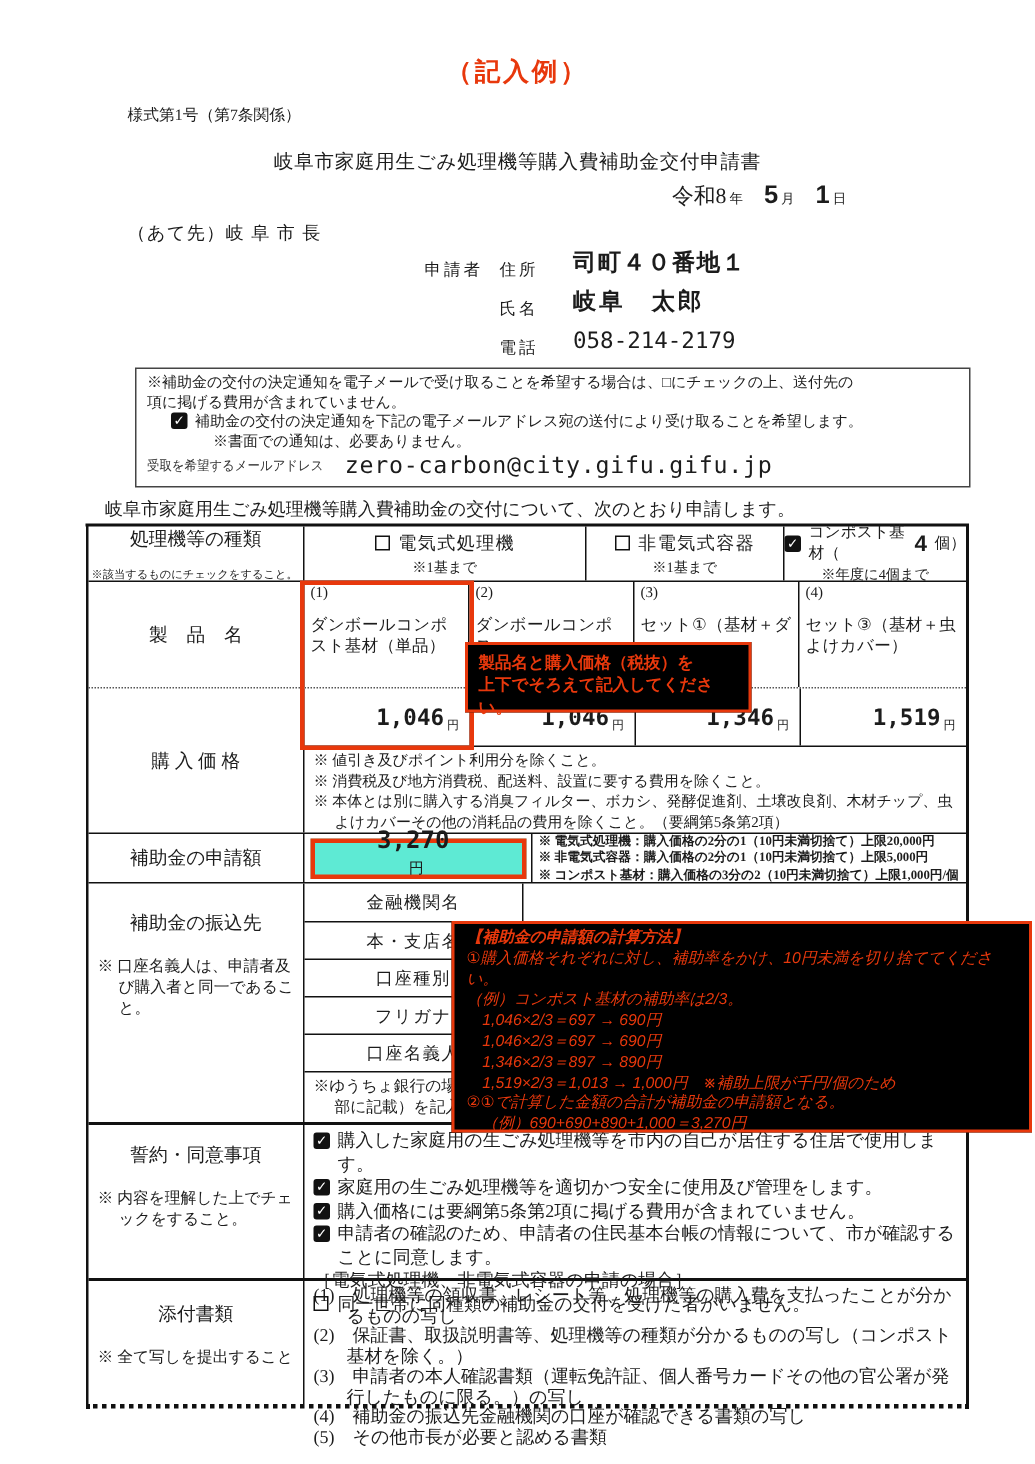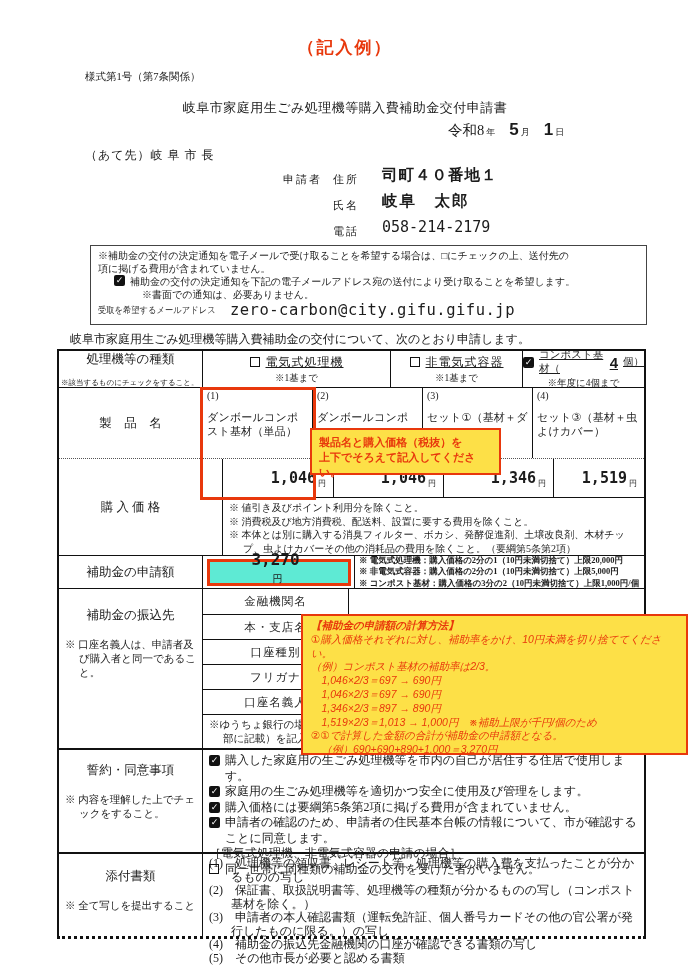--- a/index.html
+++ b/index.html
@@ -63,36 +63,36 @@
   .cell.nol{border-left:none;}
   .labcol{flex:0 0 143px;display:flex;flex-direction:column;align-items:center;justify-content:center;
     font-size:12.5px;text-align:center;padding:2px;}
   .labcol .sub{font-size:7.5px;margin-top:10px;align-self:flex-start;text-align:left;}
   .labcol.topalign{justify-content:flex-start;align-items:flex-start;text-align:left;padding:8px 6px;}
   .labcol .subnote{font-size:10.5px;margin-top:14px;line-height:14px;padding-left:14px;text-indent:-14px;}
 
   
   .row-type{height:36px;}
   .optcell{display:flex;flex-direction:column;align-items:center;justify-content:center;font-size:12px;}
-  .optcell .optline{display:flex;align-items:center;letter-spacing:1px;text-decoration:underline;}
+  .optcell .optline{display:flex;align-items:center;letter-spacing:1px;}
   .optcell .note{font-size:9.5px;margin-top:1px;}
   .opt1{flex:0 0 188px;} .opt2{flex:0 0 132px;} .opt3{flex:1;}
   .opt3 .optline{font-size:10.5px;letter-spacing:0;}
   .count-num{font-family:var(--sans);font-weight:bold;font-size:15px;margin:0 5px;}
 
   
   .row-prod{height:71px;}
   .prodcell{flex:0 0 110px;padding:2px 4px;overflow:hidden;}
   .prodcell.last{flex:1;}
   .prod-no{font-size:10px;}
   .prod-name{font-family:var(--sans);font-size:11px;line-height:14px;margin-top:9px;letter-spacing:.2px;}
 
   
   .group-price{display:flex;}
-  .price-right{flex:1;display:flex;flex-direction:column;margin-left:20px;}
+  .price-right{flex:1;display:flex;flex-direction:column;}
   .price-cells{display:flex;height:38px;}
   .pricecell{flex:0 0 110px;display:flex;align-items:center;justify-content:flex-end;padding-right:7px;}
   .pricecell.last{flex:1;}
   .price-num{font-family:var(--mono);font-weight:bold;font-size:15px;}
   .price-unit{font-size:8px;margin-left:2px;position:relative;top:5px;}
   .price-notes{border-top:1px solid #111;height:58px;padding:3px 6px;font-size:10px;line-height:13.5px;}
   .price-notes div{padding-left:14px;text-indent:-14px;}
 
   
   .row-amount{height:33px;}
@@ -124,21 +124,21 @@
   .pledge-plain{padding-left:0;}
 
   
   .row-attach{height:84px;}
   .attach-content{flex:1;padding:3px 6px;font-size:12px;line-height:13.5px;}
   .attach-content div{padding-left:22px;text-indent:-22px;}
 
   
   .hl-rect{position:absolute;left:200px;top:387px;width:116px;height:113px;
     border:3px solid var(--red);pointer-events:none;}
-  .callout{position:absolute;background:#fde047;border:2px solid var(--red);color:var(--red);
+  .callout{position:absolute;background:#000000;border:2px solid var(--red);color:var(--red);
     font-family:var(--sans);}
   .callout-hint{left:310px;top:428px;width:191px;height:47px;padding:5px 7px;
     font-size:11px;font-weight:bold;line-height:15px;white-space:pre-line;}
   .callout-calc{left:301px;top:614px;width:387px;height:141px;padding:3px 8px;
     font-size:10.5px;line-height:13.8px;font-style:italic;}
   .callout-calc .ttl{font-weight:bold;}
   .callout-calc .body{white-space:pre-line;}
 </style>
 </head>
 <body>

